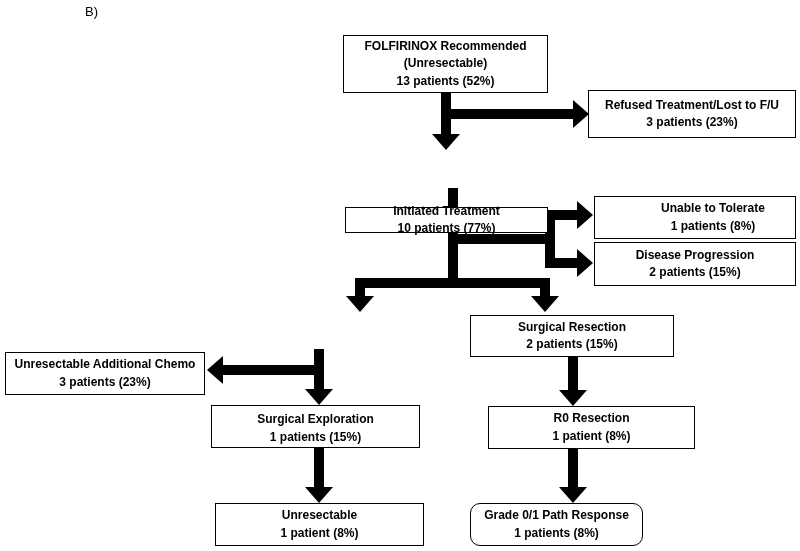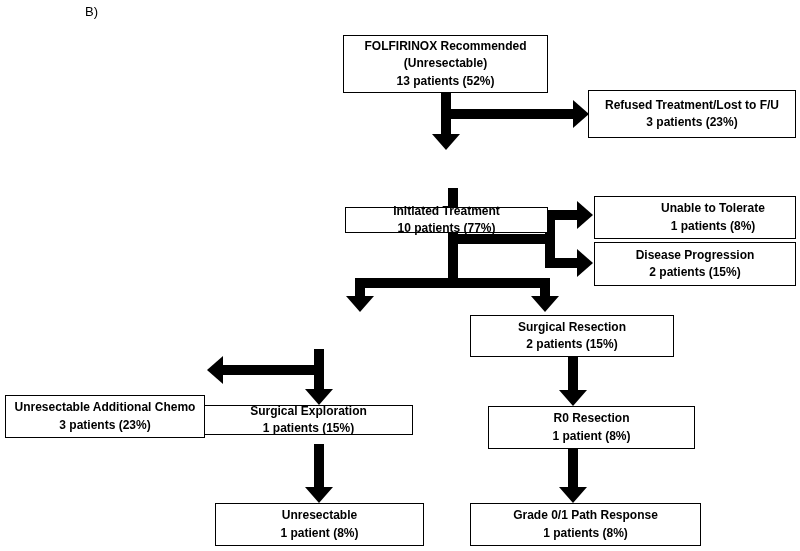--- a/index.html
+++ b/index.html
@@ -128,38 +128,38 @@
     <span>Disease Progression
 2 patients (15%)</span>
   </div>
 
 
   <div class="node" style="left:470px; top:315px; width:204px; height:42px;">
     <span>Surgical Resection
 2 patients (15%)</span>
   </div>
 
-  <div class="node" style="left:5px; top:352px; width:200px; height:43px;margin-top:43px;">
+  <div class="node" style="left:5px; top:352px; width:200px; height:43px;">
     <span>Unresectable Additional Chemo
 3 patients (23%)</span>
   </div>
 
-  <div class="node" style="left:204px; top:405px; width:209px; height:30px;">
+  <div class="node" style="left:211px; top:405px; width:209px; height:43px;align-items:flex-end;">
     <span>Surgical Exploration
 1 patients (15%)</span>
   </div>
 
   <div class="node" style="left:488px; top:406px; width:207px; height:43px;">
     <span>R0 Resection
 1 patient (8%)</span>
   </div>
 
   <div class="node" style="left:215px; top:503px; width:209px; height:43px;">
     <span>Unresectable
 1 patient (8%)</span>
   </div>
 
-  <div class="node" style="left:470px; top:503px; width:231px; height:43px;">
+  <div class="node" style="left:470px; top:503px; width:173px; height:43px;border-radius:10px;">
     <span>Grade 0/1 Path Response
 1 patients (8%)</span>
   </div>
 
 </div>
 
 </body></html>

